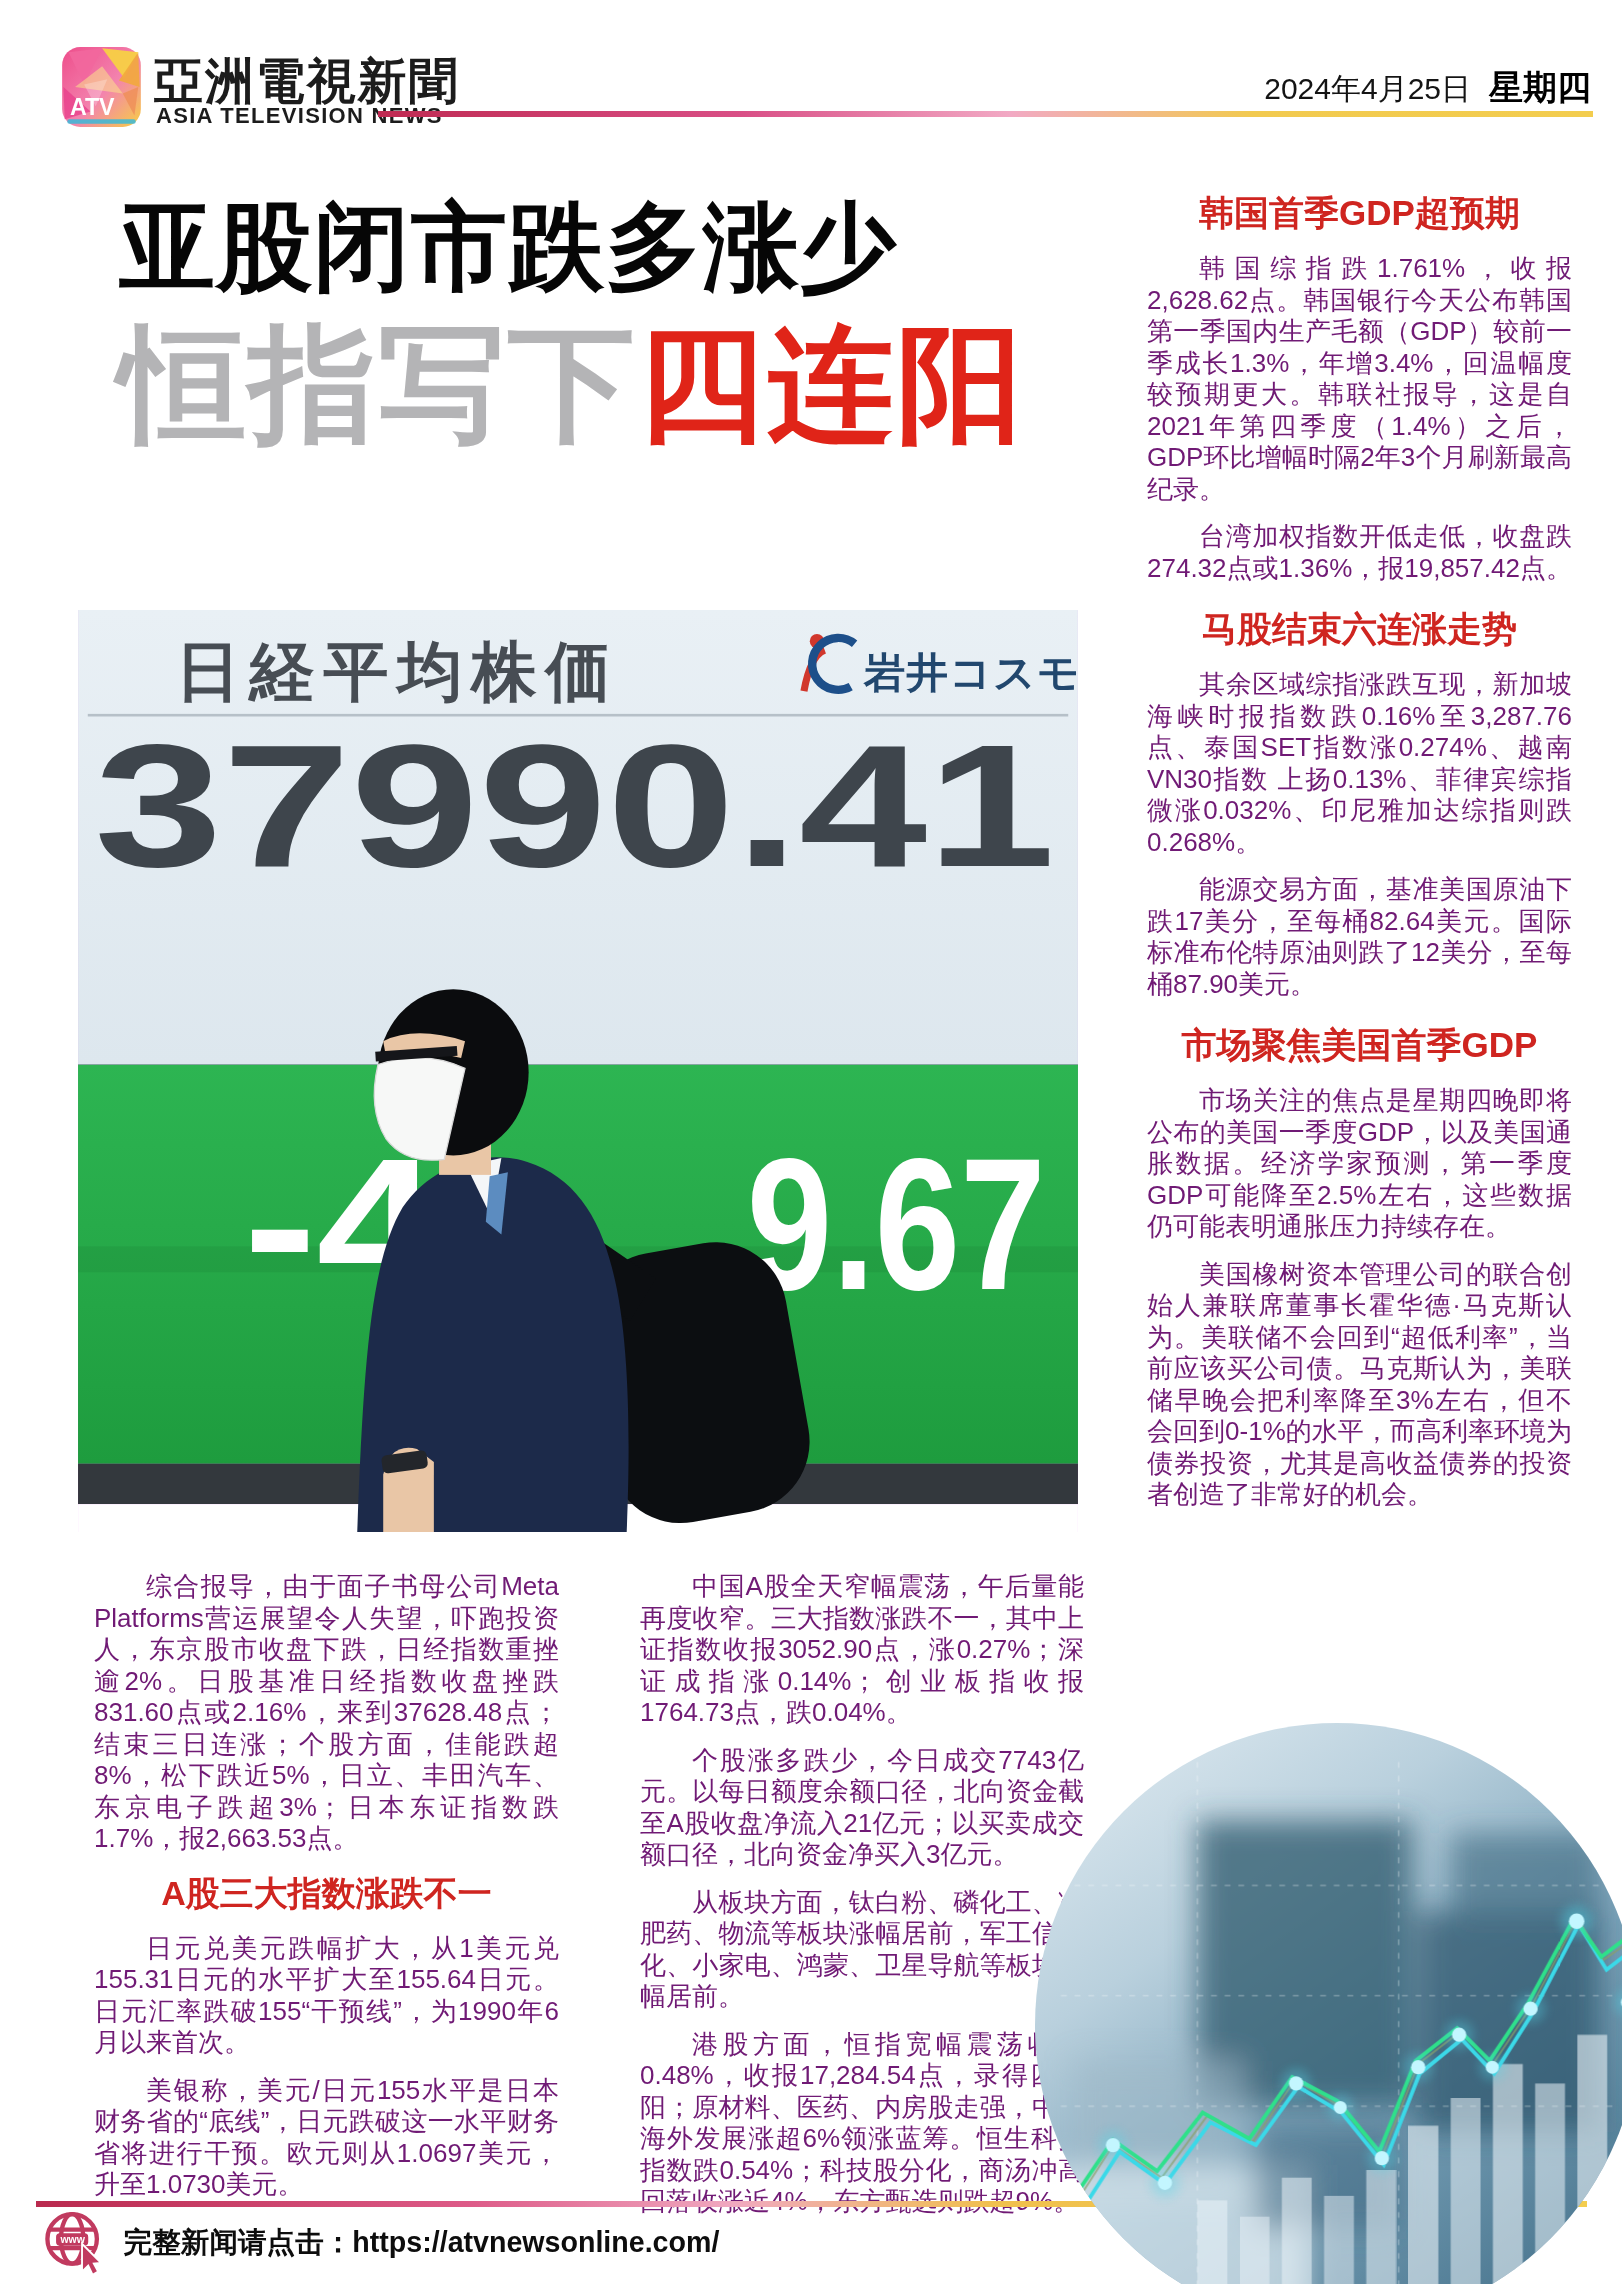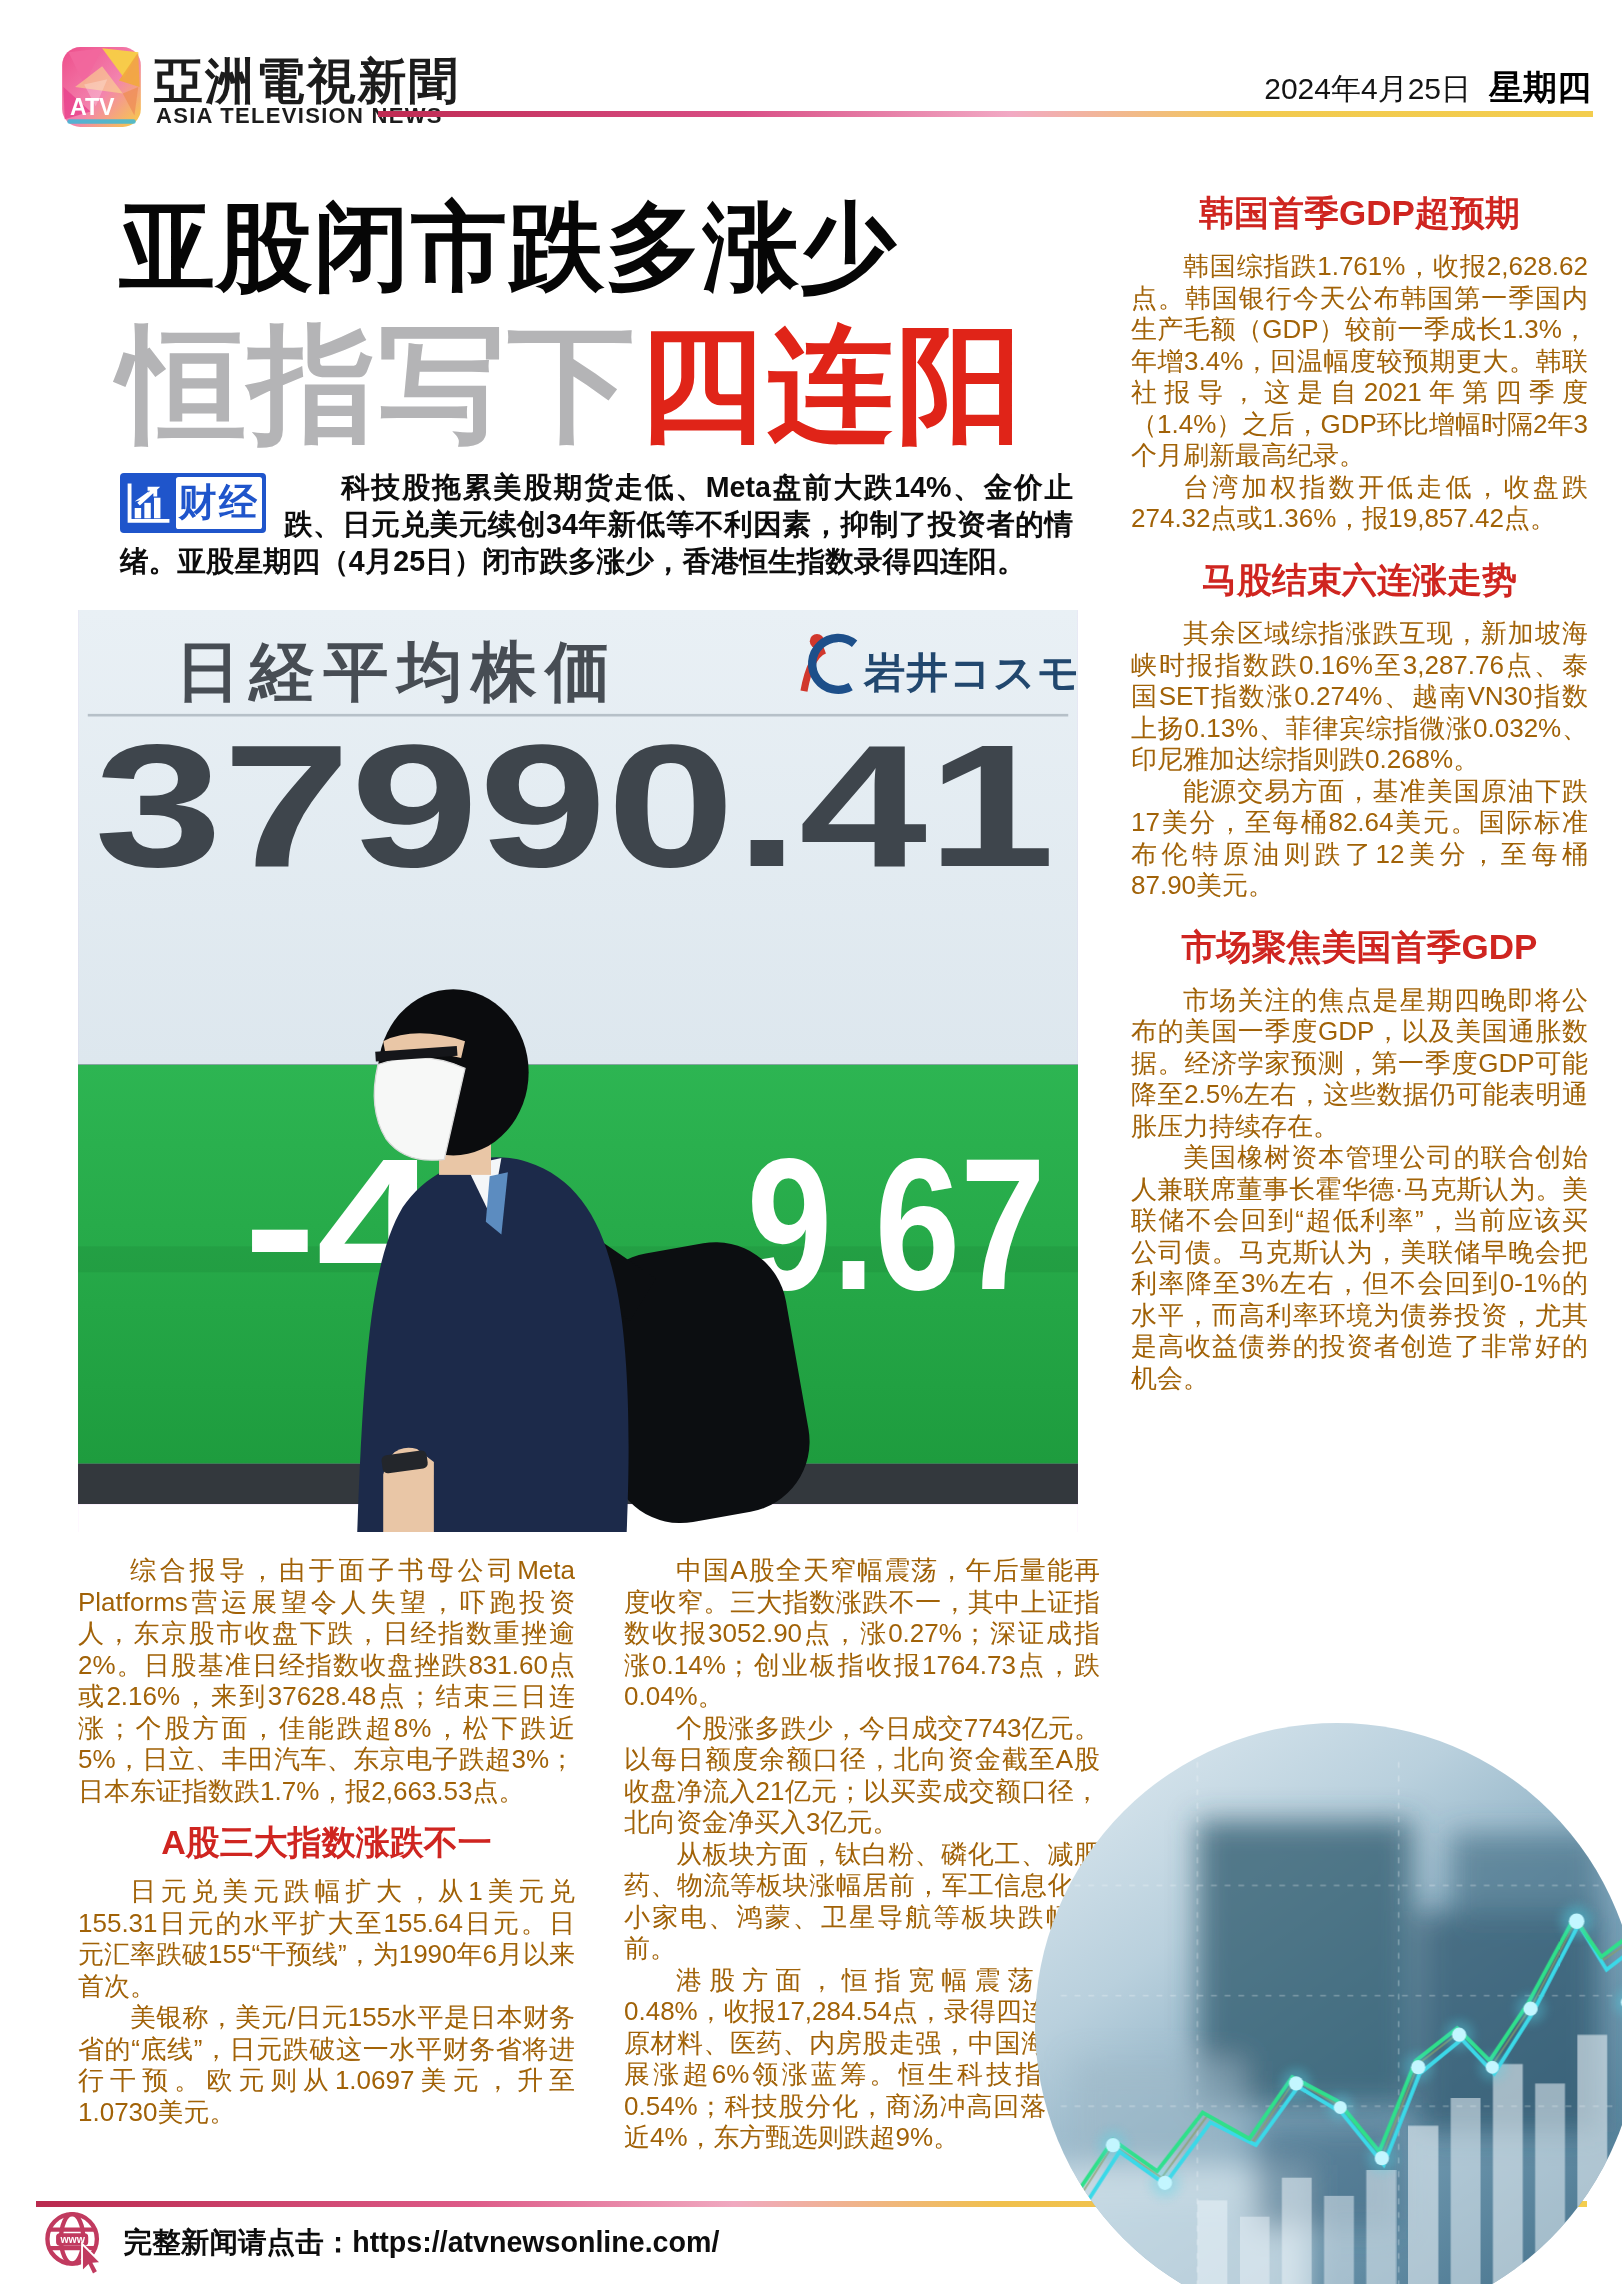--- a/index.html
+++ b/index.html
@@ -27,21 +27,21 @@
   .finance-badge{float:left;width:146px;height:60px;background:#1f55cb;border-radius:3.9px;
     margin:3.9px 18px 3.9px 0;position:relative;}
   .finance-badge .white-box{position:absolute;left:56px;top:3.9px;right:3.9px;bottom:3.9px;background:#fff;border-radius:2.6px;
     display:flex;align-items:center;justify-content:center;font-size:38px;font-weight:900;color:#1f55cb;letter-spacing:2.6px;}
   .finance-badge svg{position:absolute;left:6.5px;top:9px;}
   .lead p{margin:0;font-size:28.6px;line-height:37px;font-weight:bold;color:#0d0d0d;text-indent:2em;text-align:justify;}
   
   .photo{position:absolute;left:78px;top:610px;width:1000px;height:922px;overflow:hidden;background:#d946ef;}
   
   .col{position:absolute;}
-  .col p{margin:0;font-size:26px;line-height:31.5px;color:#a16207;text-indent:2em;text-align:justify;font-weight:500;}
+  .col p{margin:16px;font-size:26px;line-height:31.5px;color:#701a75;text-indent:2em;text-align:justify;font-weight:500;}
   .col-heading{font-size:34px;font-weight:900;color:#cf2520;text-align:center;margin:13px 0 10.4px;}
   .col1{left:78px;top:1555px;width:497px;}
   .col2{left:624px;top:1555px;width:476px;}
   .sidebar{left:1131px;top:190px;width:457px;}
   .sidebar .col-heading{margin:22px 0 14.3px;font-size:35px;}
   .sidebar .col-heading:first-child{margin-top:0;}
   
   .footer-rule{position:absolute;left:36px;top:2201px;width:1551px;height:5.8px;
     background:linear-gradient(90deg,#b92a4e 0%,#dd5b88 28%,#f0a9c0 45%,#f0c04d 62%,#f3cd4e 100%);}
   .circle-photo{position:absolute;left:1035px;top:1723px;width:604px;height:604px;border-radius:50%;overflow:hidden;}
@@ -81,34 +81,20 @@
     <span class="date-text">2024年4月25日</span>
     <span class="weekday-text">星期四</span>
   </div>
   <div class="header-rule"></div>
 
   <div class="headline">
     <div class="headline-l1">亚股闭市跌多涨少</div>
     <div class="headline-l2"><span class="hl-gray">恒指写下</span><span class="hl-red">四连阳</span></div>
   </div>
 
-  <div class="lead">
-    <div class="finance-badge">
-      <svg width="45" height="43" viewBox="0 0 70 66">
-        <path d="M4 2 L4 60 L66 60" stroke="#ffffff" stroke-width="6" fill="none"></path>
-        <rect x="12" y="40" width="10" height="16" fill="#ffffff"></rect>
-        <rect x="27" y="32" width="10" height="24" fill="#ffffff"></rect>
-        <rect x="42" y="24" width="10" height="32" fill="#ffffff"></rect>
-        <path d="M12 30 L34 14 L30 26 Z" fill="#ffffff"></path>
-        <path d="M18 34 L44 10 L32 10 M44 10 L44 22" stroke="#ffffff" stroke-width="6" fill="none"></path>
-      </svg>
-      <div class="white-box">财经</div>
-    </div>
-    <p>科技股拖累美股期货走低、Meta盘前大跌14%、金价止跌、日元兑美元续创34年新低等不利因素，抑制了投资者的情绪。亚股星期四（4月25日）闭市跌多涨少，香港恒生指数录得四连阳。</p>
-  </div>
 
   <div class="photo">
     <svg width="1000" height="922" viewBox="0 0 1540 1420">
       <defs>
         <linearGradient id="screenG" x1="0" y1="0" x2="0" y2="1">
           <stop offset="0" stop-color="#e9f0f5"></stop>
             <stop offset="1" stop-color="#dde7ee"></stop>
         </linearGradient>
         <linearGradient id="greenG" x1="0" y1="0" x2="0" y2="1">
           <stop offset="0" stop-color="#2db552"></stop>

